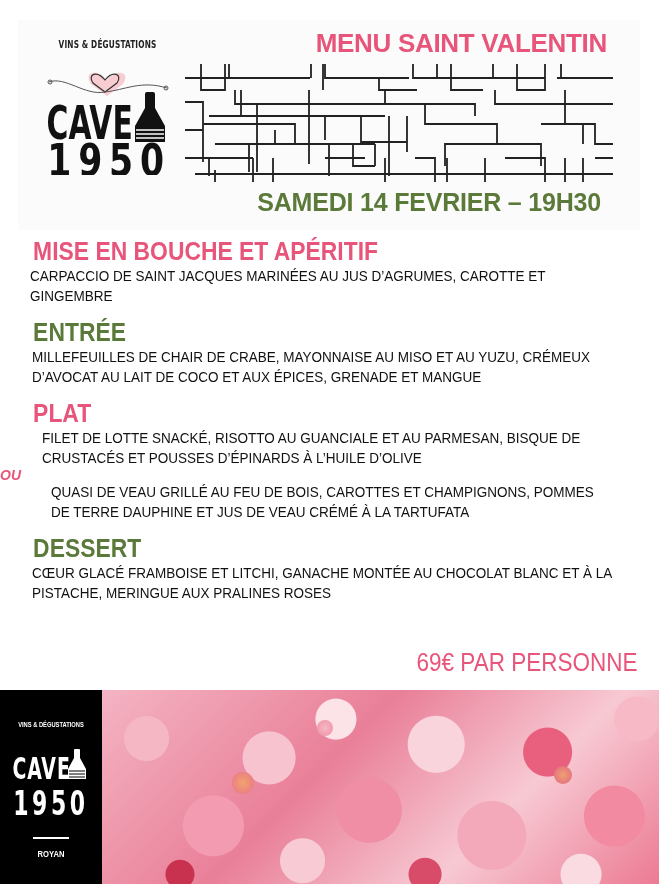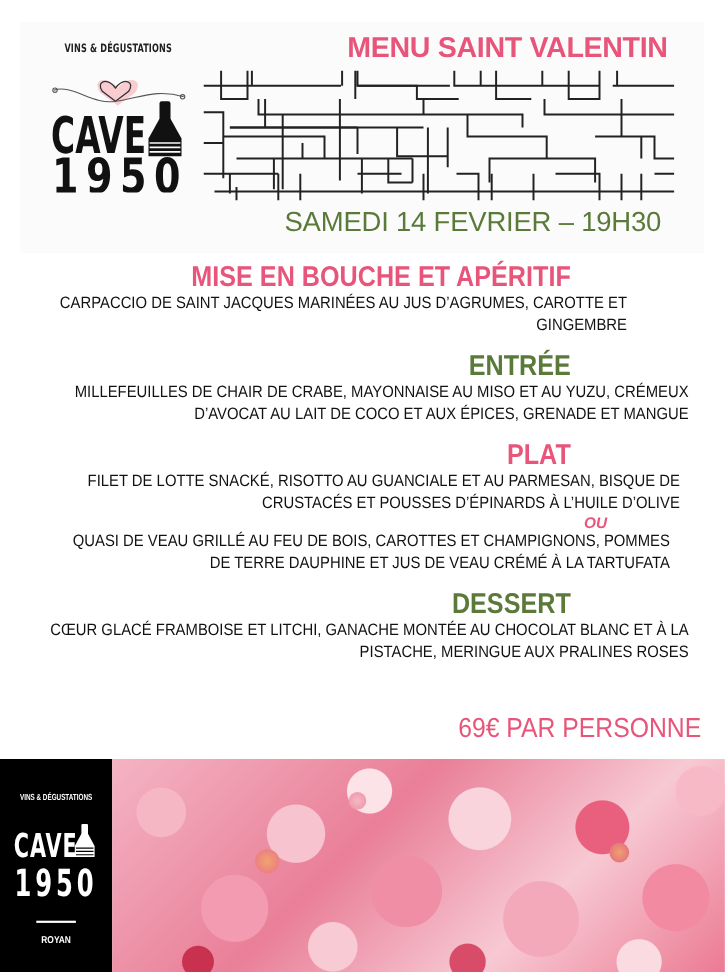--- a/index.html
+++ b/index.html
@@ -20,23 +20,23 @@
     margin-top: 8px;
   }
   .logo svg { display: block; margin: 0 auto; }
   .title {
     position: absolute; right: 52px; top: 28px;
     font-size: 26px; font-weight: bold; color: #e8557a; letter-spacing: -0.3px;
   }
   .maze { position: absolute; left: 185px; top: 64px; }
   .date {
     position: absolute; right: 58px; top: 188px;
-    font-size: 25px; font-weight: normal; color: #5b7a3a; letter-spacing: -0.2px;
+    font-size: 25px; font-weight: bold; color: #5b7a3a; letter-spacing: -0.2px;
   }
-  .menu { position: absolute; left: 0; top: 236px; width: 552px; text-align: right; }
+  .menu { position: absolute; left: 0; top: 236px; width: 552px; text-align: left; }
   .course-h {
     font-size: 26px; line-height: 30px; margin: 0;
     font-family: "Liberation Sans Narrow", "Liberation Sans", sans-serif;
     transform: scaleX(0.88);
   }
   .pink { color: #e8557a; }
   .green { color: #5b7a3a; }
   .desc {
     font-size: 15px; line-height: 20px; color: #111; margin: 0 auto 11px auto;
     width: 620px; transform: scaleX(0.9); transform-origin: center;

